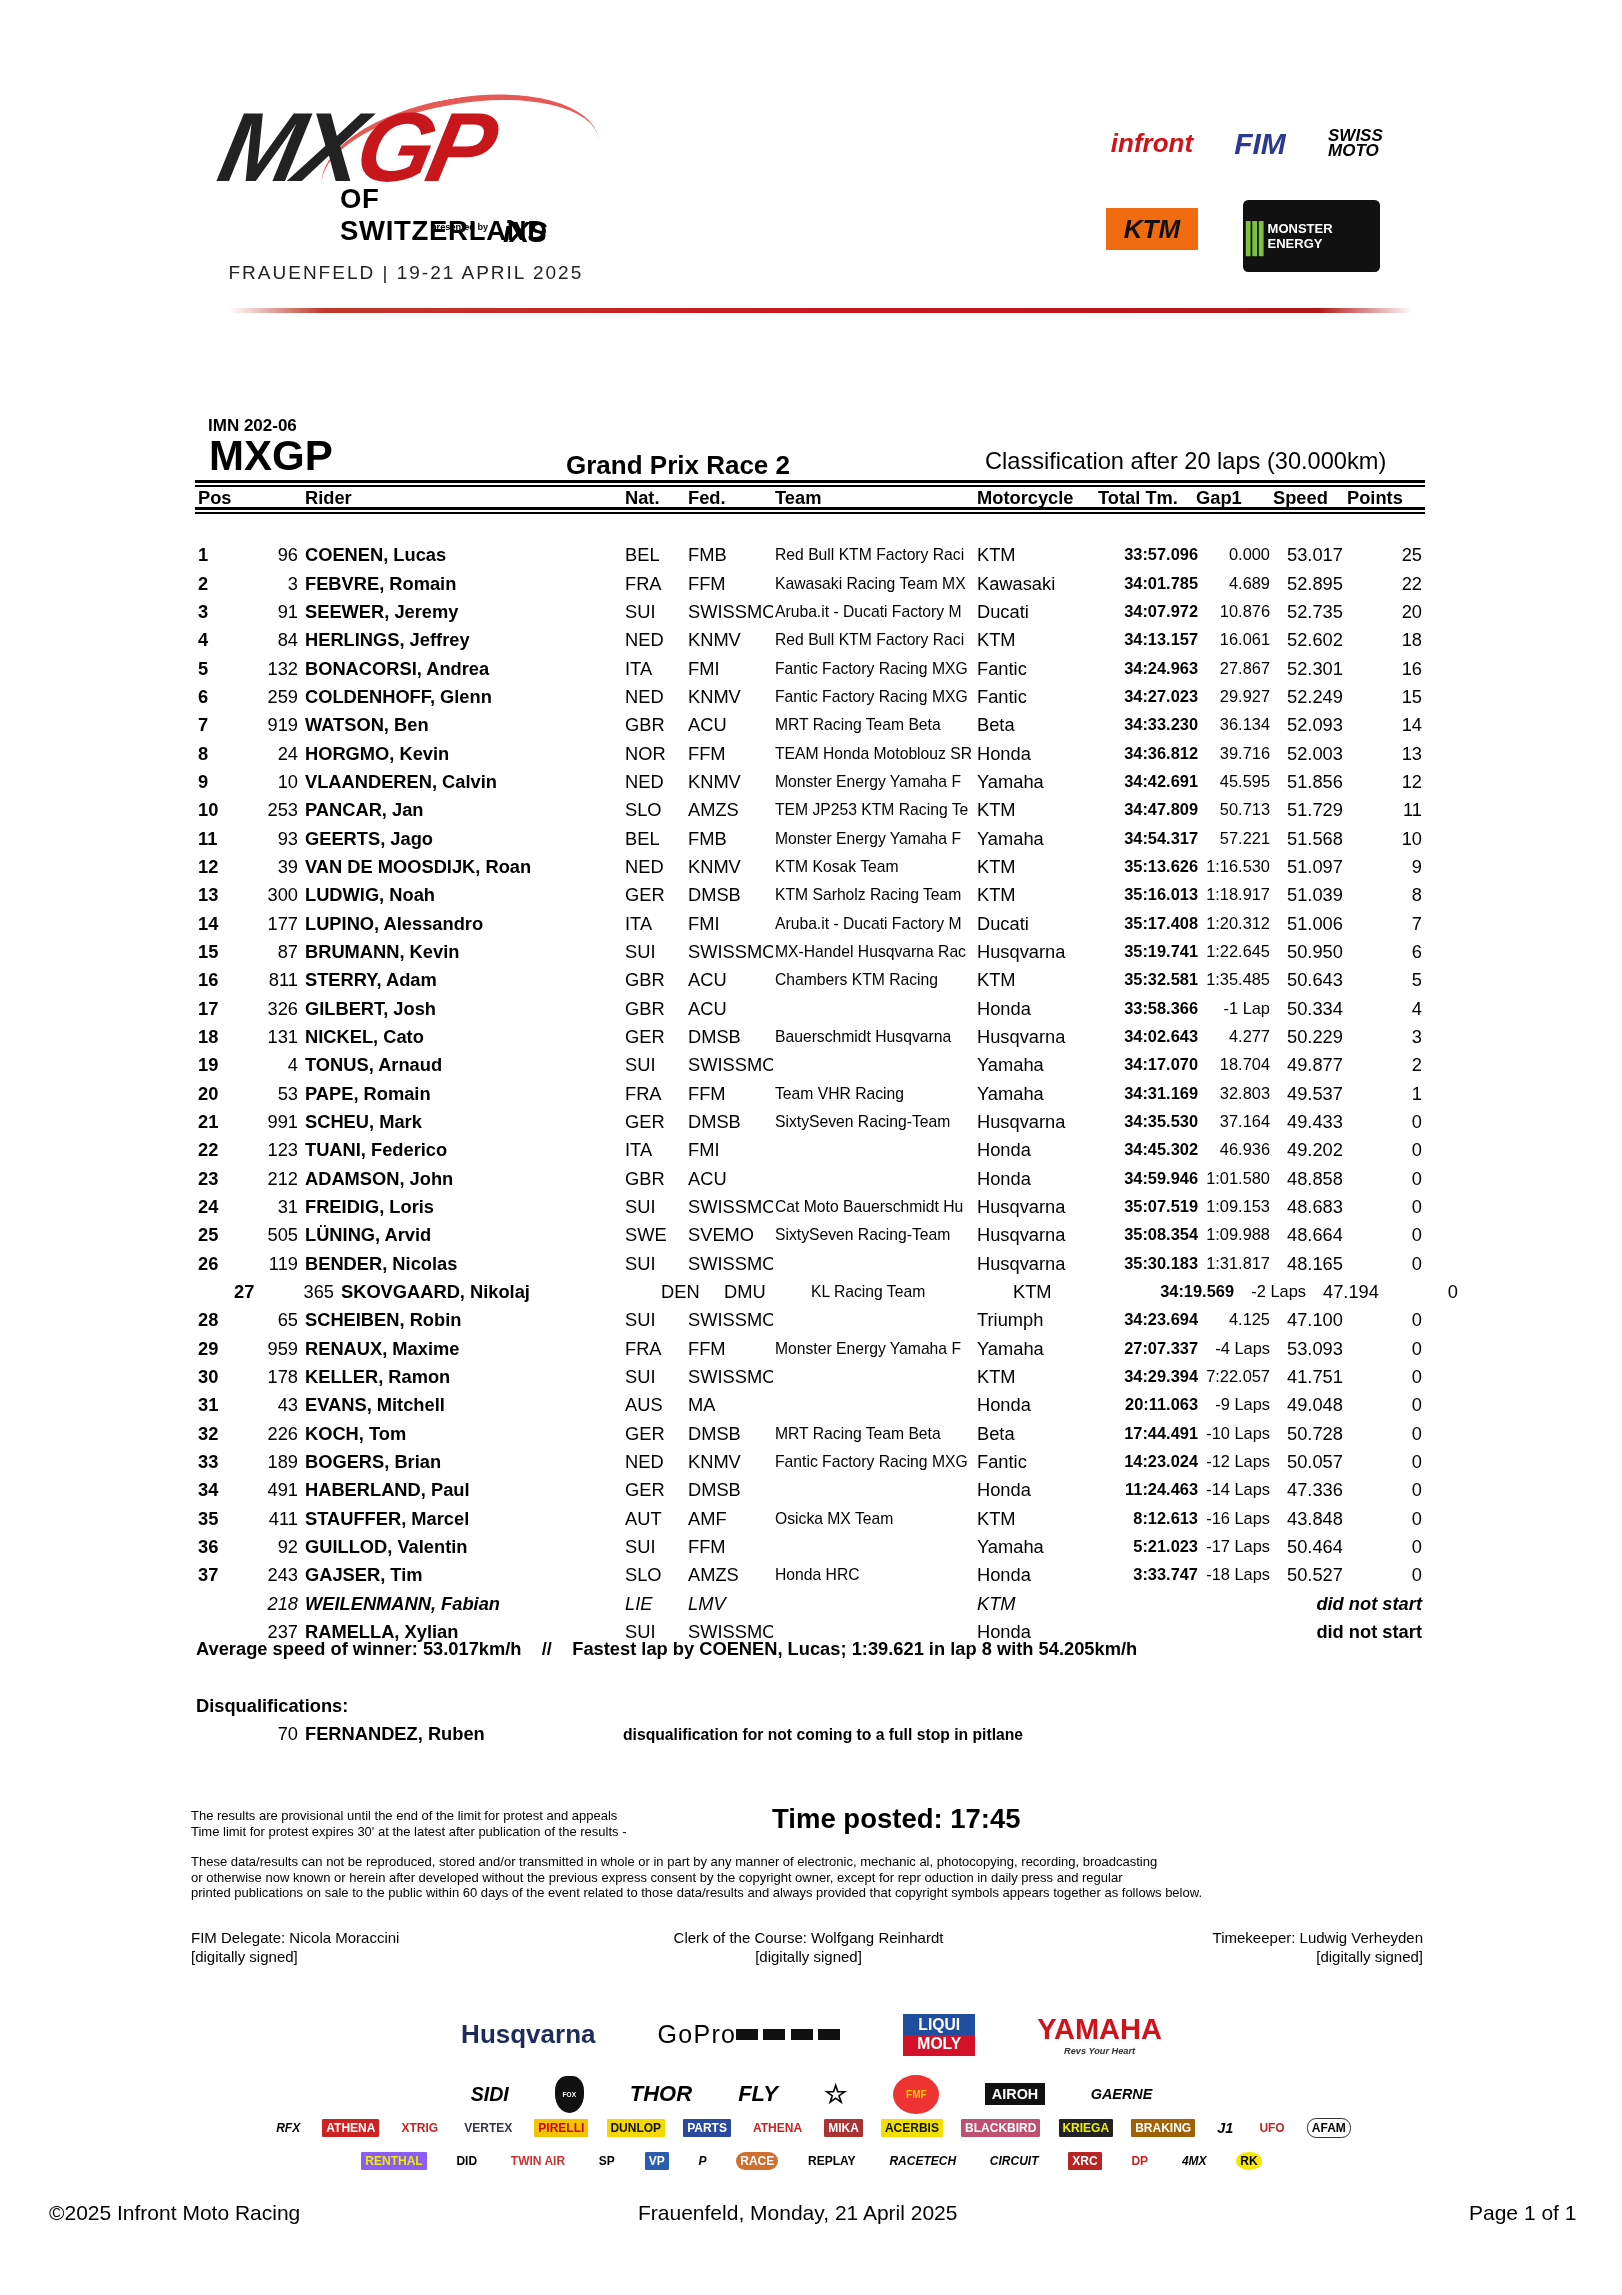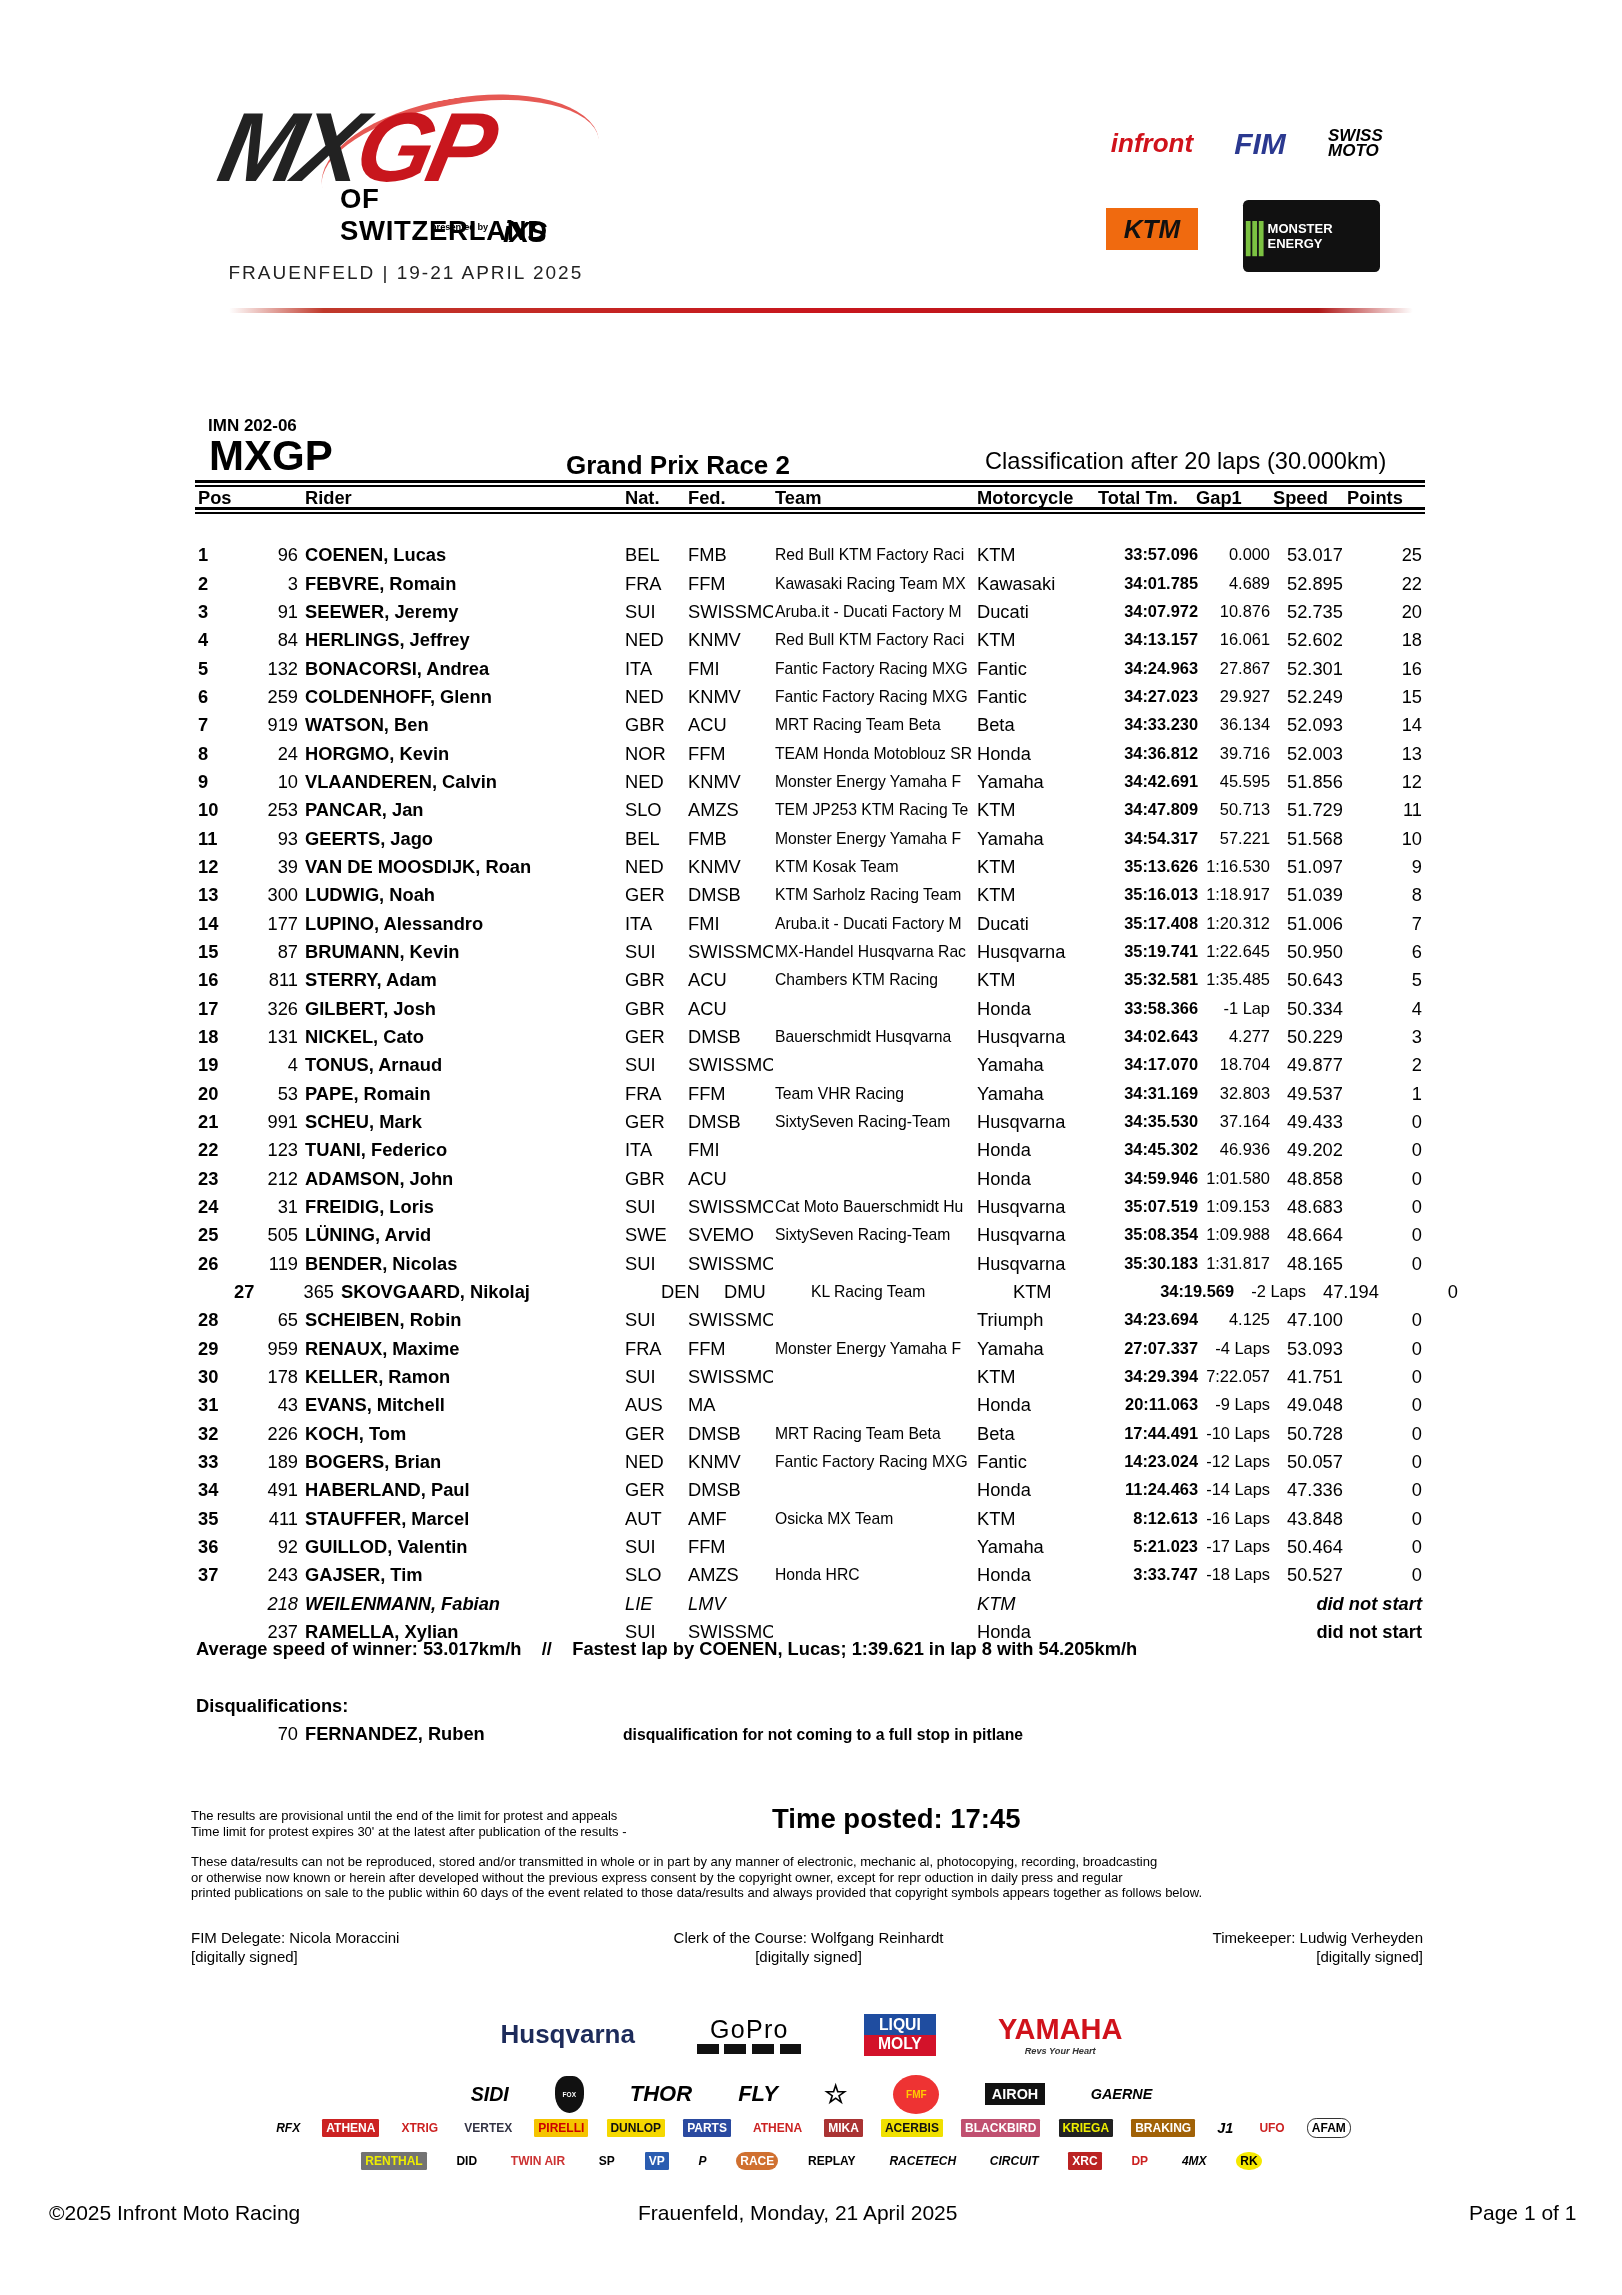--- a/index.html
+++ b/index.html
@@ -651,21 +651,21 @@
   <div>Clerk of the Course: Wolfgang Reinhardt</div>
   <div>[digitally signed]</div>
 </div>
 <div class="abs sig sig-right">
   <div>Timekeeper: Ludwig Verheyden</div>
   <div>[digitally signed]</div>
 </div>
 
 <div class="logo-row row-a">
   <div class="lg" style="color:#1d2b5a;font-size:26px;">Husqvarna</div>
-  <div class="lg" style="flex-direction:column;font-size:25px;font-weight:normal;letter-spacing:1.3px;">
+  <div class="lg" style="flex-direction:row;font-size:25px;font-weight:normal;letter-spacing:1.3px;">
     <span>GoPro</span>
     <span style="display:block;width:105px;height:10.5px;background:repeating-linear-gradient(to right,#111 0 22px,#fff 22px 27.5px);"></span>
   </div>
   <div class="lg" style="width:72px;height:42px;background:linear-gradient(#1f4da0 50%, #d3122a 50%);color:#fff;font-size:15.7px;text-align:center;white-space:normal;line-height:18.3px;">LIQUI MOLY</div>
   <div class="lg" style="color:#d0121b;font-size:29px;flex-direction:column;">
     <span>YAMAHA</span>
     <span style="font-size:9.2px;color:#333;font-style:italic;">Revs Your Heart</span>
   </div>
 </div>
 
@@ -695,21 +695,21 @@
   <div class="lg chip" style="background:#f0e000;color:#111;">ACERBIS</div>
   <div class="lg chip" style="background:#c05070;color:#fff;">BLACKBIRD</div>
   <div class="lg chip" style="background:#222;color:#ee0;">KRIEGA</div>
   <div class="lg chip" style="background:#a16207;color:#fff;">BRAKING</div>
   <div class="lg chip" style="font-size:14.4px;font-style:italic;">J1</div>
   <div class="lg chip" style="color:#c22;">UFO</div>
   <div class="lg chip" style="border:1.3px solid #333;border-radius:9.2px;">AFAM</div>
 </div>
 
 <div class="logo-row row-d">
-  <div class="lg chip" style="background:#737373;color:#ee0;">RENTHAL</div>
+  <div class="lg chip" style="background:#8b5cf6;color:#ee0;">RENTHAL</div>
   <div class="lg chip">DID</div>
   <div class="lg chip" style="color:#c33;">TWIN AIR</div>
   <div class="lg chip">SP</div>
   <div class="lg chip" style="background:#2a5cb0;color:#fff;">VP</div>
   <div class="lg chip" style="font-style:italic;">P</div>
   <div class="lg chip" style="background:#d07030;color:#fff;border-radius:9.2px;">RACE</div>
   <div class="lg chip">REPLAY</div>
   <div class="lg chip" style="font-style:italic;text-align:right;">RACETECH</div>
   <div class="lg chip" style="font-style:italic;">CIRCUIT</div>
   <div class="lg chip" style="background:#b22;color:#fff;">XRC</div>

